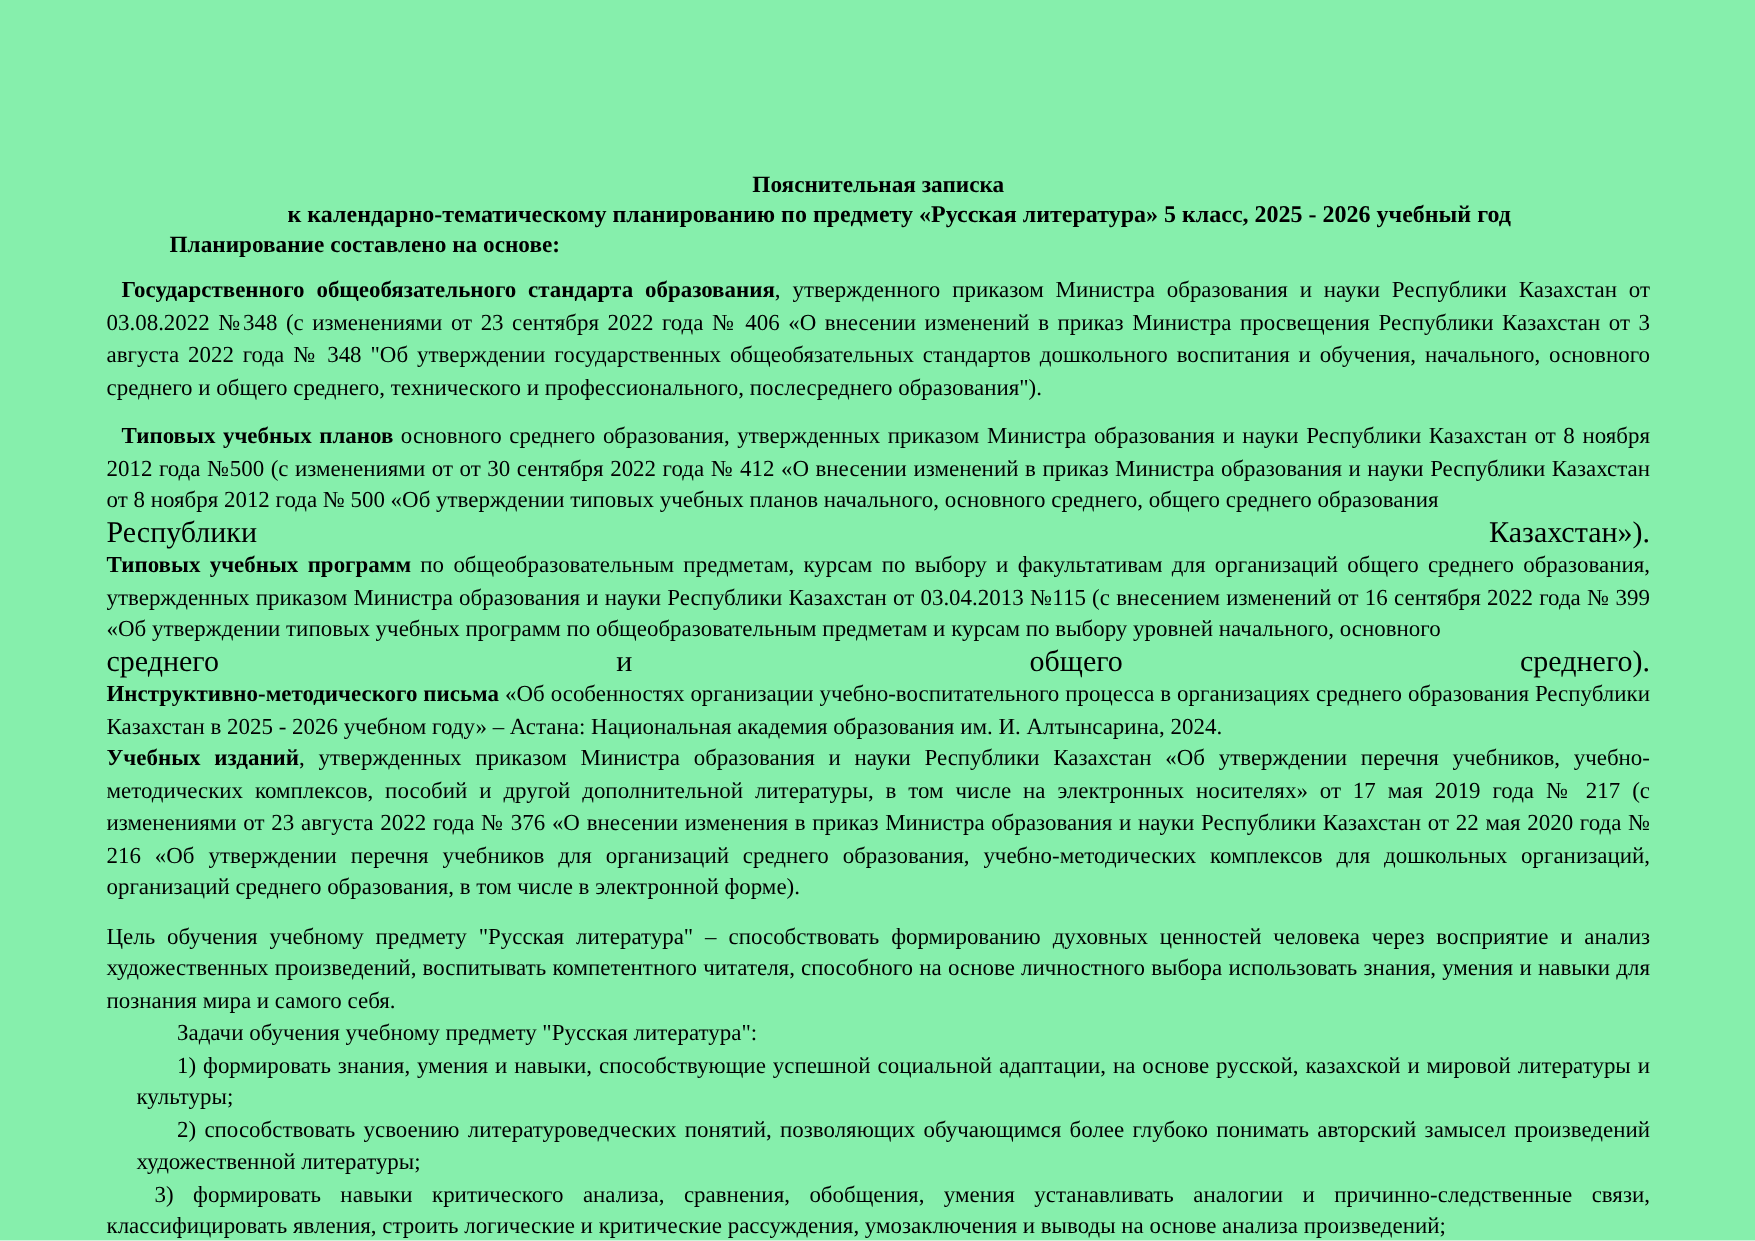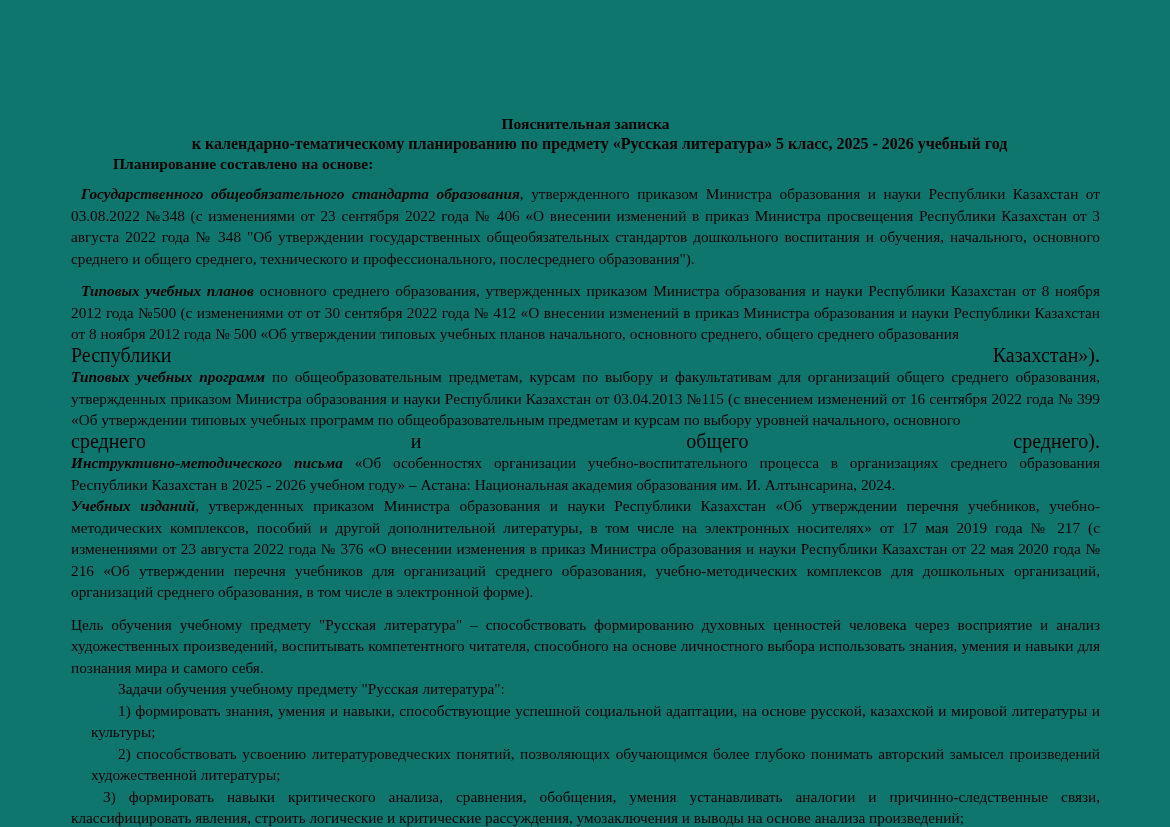--- a/index.html
+++ b/index.html
@@ -14,21 +14,21 @@
     font-family: "Liberation Serif", "DejaVu Serif", serif;
     color: #000000;
     overflow: hidden;
   }
   .page {
     position: relative;
     width: 1170px;
     height: 827px;
     box-sizing: border-box;
     padding: 0;
-    background: #0f766e;
+    background: #86efac;
   }
   .doc-body {
     position: absolute;
     left: 71px;
     top: 114px;
     width: 1029px;
   }
 
   
   .title-line {
@@ -62,21 +62,21 @@
     text-justify: inter-word;
     text-align-last: left;
     hyphens: none;
   }
   p.para.gap-before { margin-top: 11px; }
   p.para.gap-small  { margin-top: 9px; }
   p.ind-first { text-indent: 10px; }
   p.ind-list  { text-indent: 27px; margin-left: 20px; }
   p.ind-list2 { text-indent: 32px; }
 
-  .bi { font-weight: bold; font-style: italic; }
+  .bi { font-weight: bold; }
   .b  { font-weight: normal; }
 
   
   .stretch {
     display: flex;
     justify-content: space-between;
     font-size: 20px;
     line-height: 21.5px;
   }
   .stretch > span { white-space: pre; }

